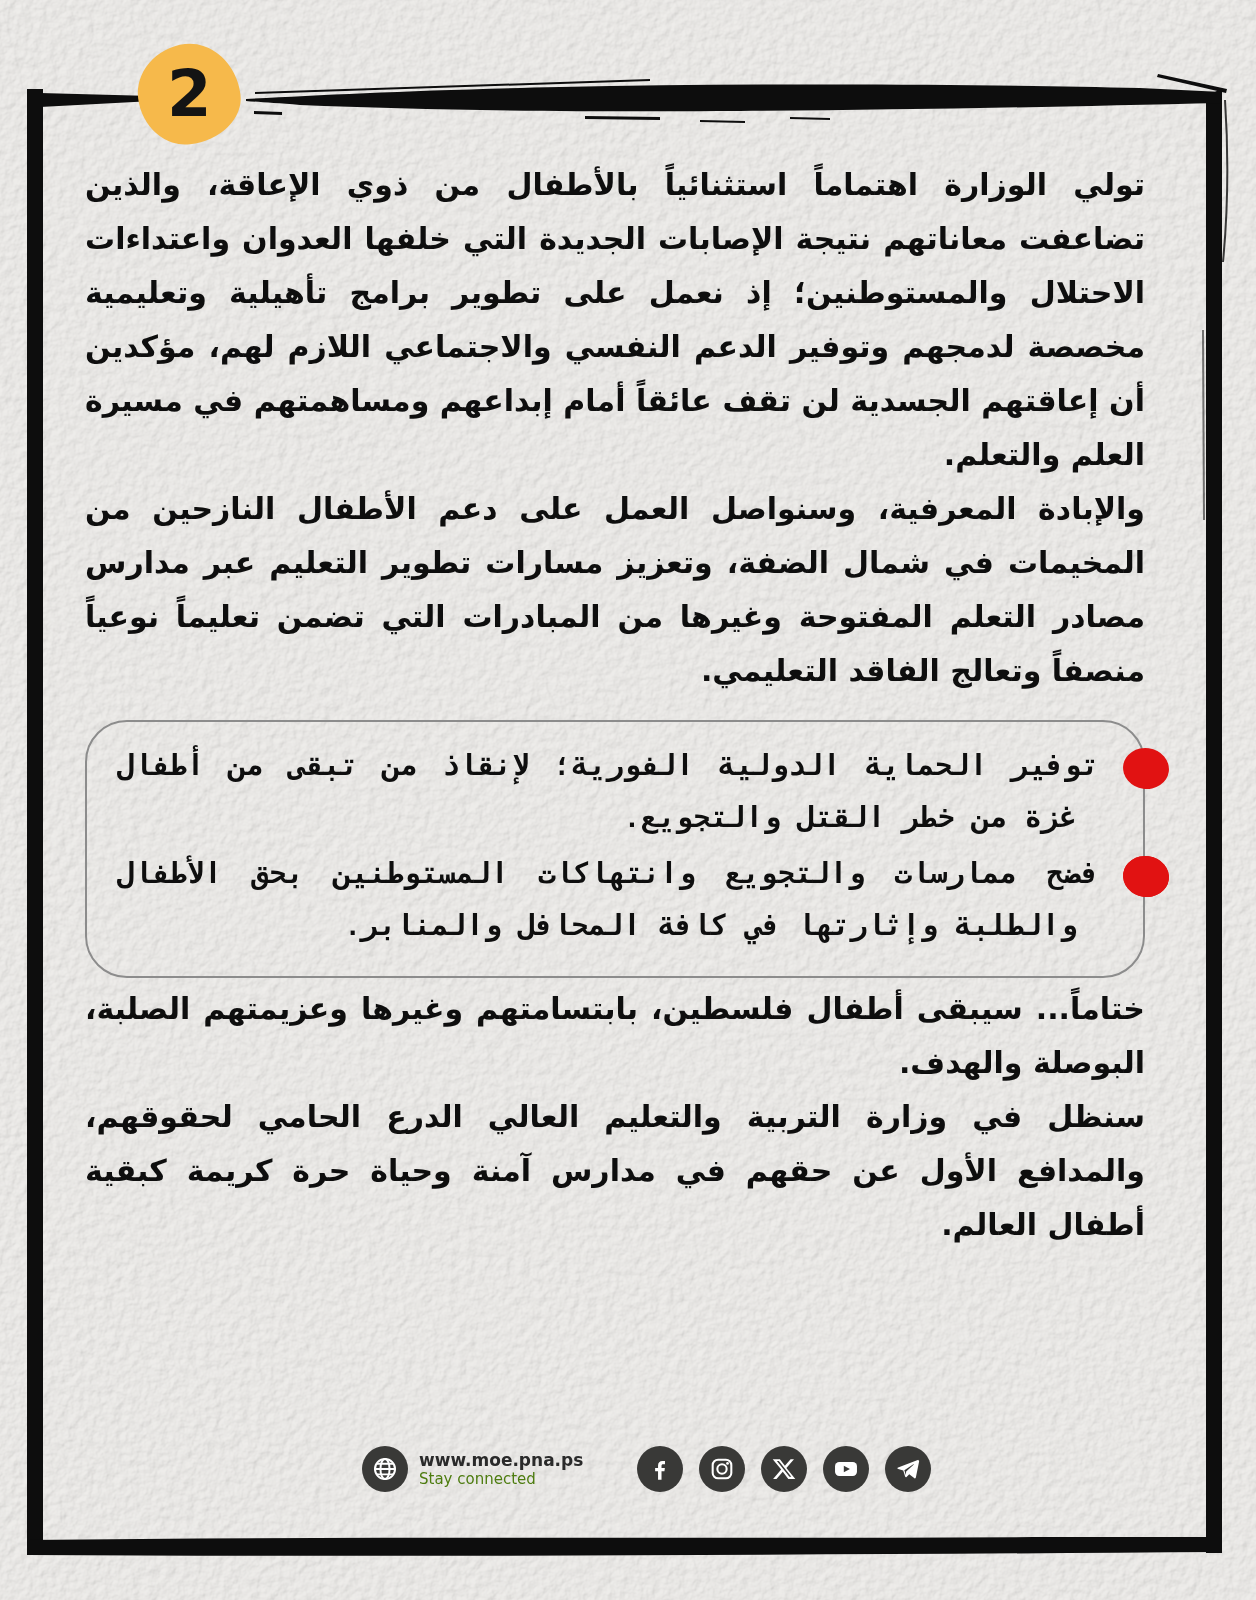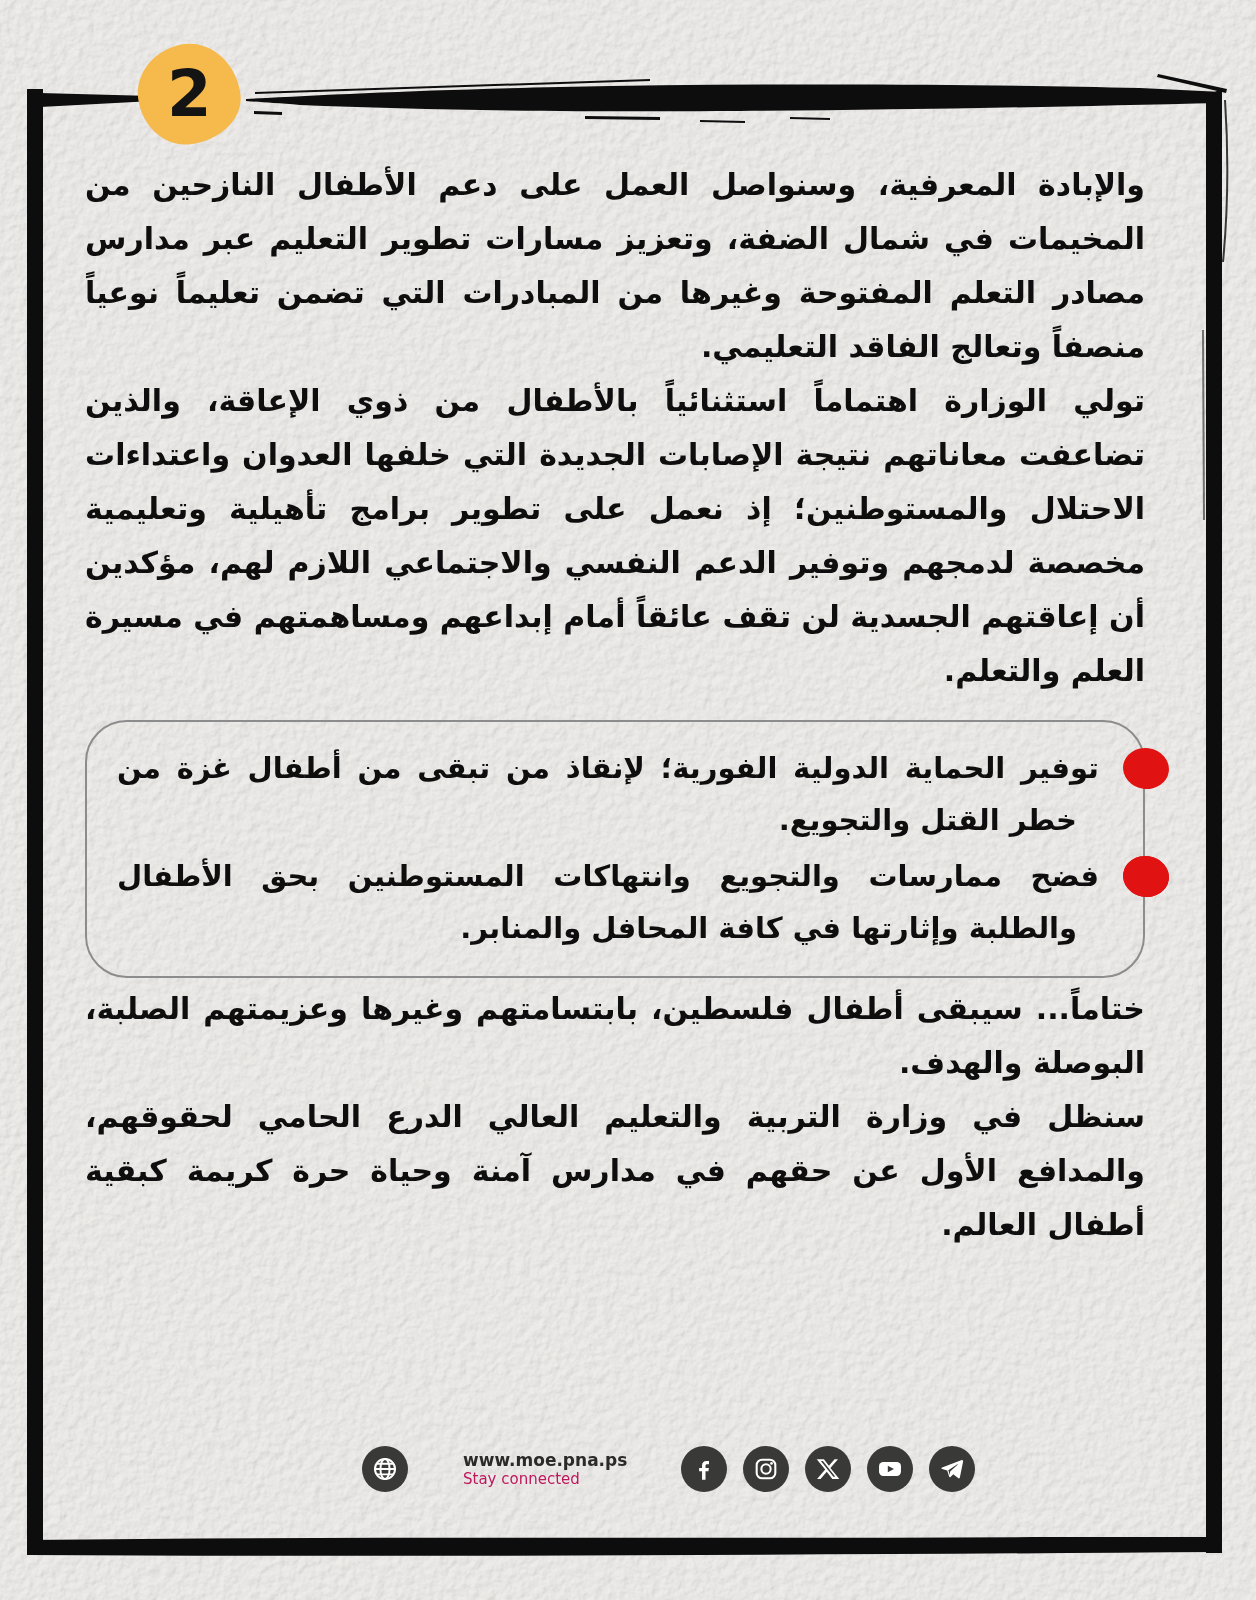--- a/index.html
+++ b/index.html
@@ -30,47 +30,47 @@
     font-size:30px;line-height:54px;
   }
   .content p{margin:0;}
 
   .demands-box{
     margin:22px 0 4px 0;
     border:2.5px solid #8c8c8c;
     border-radius:42px;
     padding:20px 36px 22px 30px;
     position:relative;
-    font-size:29px;line-height:52px;
+    font-size:29px;line-height:52px;font-family:Liberation Mono, monospace;
   }
   .demand-item{
     position:relative;
     padding-right:30px;text-indent:-22px;
   }
   .demand-item + .demand-item{margin-top:4px;}
   .bullet-dot{
     position:absolute;top:6px;right:-62px;
     width:46px;height:41px;background:#e11212;border-radius:50%;
     transform:rotate(8deg);
   }
 
   .closing{margin-top:26px;}
 
   .footer{
     position:absolute;left:362px;top:1446px;z-index:1;
     display:flex;align-items:center;direction:ltr;
   }
-  .site{display:flex;align-items:center;gap:44px;}
+  .site{display:flex;align-items:center;}
   .icon-circle{
     width:46px;height:46px;border-radius:50%;background:#393937;
     display:flex;align-items:center;justify-content:center;flex:0 0 auto;
   }
   .site-text{margin-left:11px;line-height:1.2;}
   .site-url{font-size:17px;font-weight:700;color:#2a2a2a;}
-  .site-tag{font-size:15px;font-weight:400;color:#be185d;}
+  .site-tag{font-size:15px;font-weight:400;color:#4d7c0f;}
   .socials{display:flex;gap:16px;margin-left:54px;}
 </style>
 </head>
 <body>
 
 <svg class="texture" width="1256" height="1600">
   <defs>
     <filter id="paperRough">
       <feTurbulence type="fractalNoise" baseFrequency="0.11" numOctaves="3" result="n"></feTurbulence>
       <feDiffuseLighting in="n" lighting-color="#f3f2f0" surfaceScale="1.4">
@@ -107,22 +107,22 @@
     <path d="M1225,100 C1229,160 1227,220 1223,262" stroke-width="2" opacity="0.8"></path>
     <path d="M1203,330 L1204,520" stroke-width="2" opacity="0.55"></path>
   </g>
 </svg>
 
 <div class="badge">
   <span>2</span>
 </div>
 
 <div class="content">
+  <p>تولي الوزارة اهتماماً استثنائياً بالأطفال من ذوي الإعاقة، والذين تضاعفت معاناتهم نتيجة الإصابات الجديدة التي خلفها العدوان واعتداءات الاحتلال والمستوطنين؛ إذ نعمل على تطوير برامج تأهيلية وتعليمية مخصصة لدمجهم وتوفير الدعم النفسي والاجتماعي اللازم لهم، مؤكدين أن إعاقتهم الجسدية لن تقف عائقاً أمام إبداعهم ومساهمتهم في مسيرة العلم والتعلم.</p>
   <p>والإبادة المعرفية، وسنواصل العمل على دعم الأطفال النازحين من المخيمات في شمال الضفة، وتعزيز مسارات تطوير التعليم عبر مدارس مصادر التعلم المفتوحة وغيرها من المبادرات التي تضمن تعليماً نوعياً منصفاً وتعالج الفاقد التعليمي.</p>
-  <p>تولي الوزارة اهتماماً استثنائياً بالأطفال من ذوي الإعاقة، والذين تضاعفت معاناتهم نتيجة الإصابات الجديدة التي خلفها العدوان واعتداءات الاحتلال والمستوطنين؛ إذ نعمل على تطوير برامج تأهيلية وتعليمية مخصصة لدمجهم وتوفير الدعم النفسي والاجتماعي اللازم لهم، مؤكدين أن إعاقتهم الجسدية لن تقف عائقاً أمام إبداعهم ومساهمتهم في مسيرة العلم والتعلم.</p>
 
   <div class="demands-box">
     <div class="demand-item">
       <span class="bullet-dot"></span>
       <span>توفير الحماية الدولية الفورية؛ لإنقاذ من تبقى من أطفال غزة من خطر القتل والتجويع.</span>
     </div>
     <div class="demand-item">
       <span class="bullet-dot"></span>
     </div>
     <div class="demand-item">

